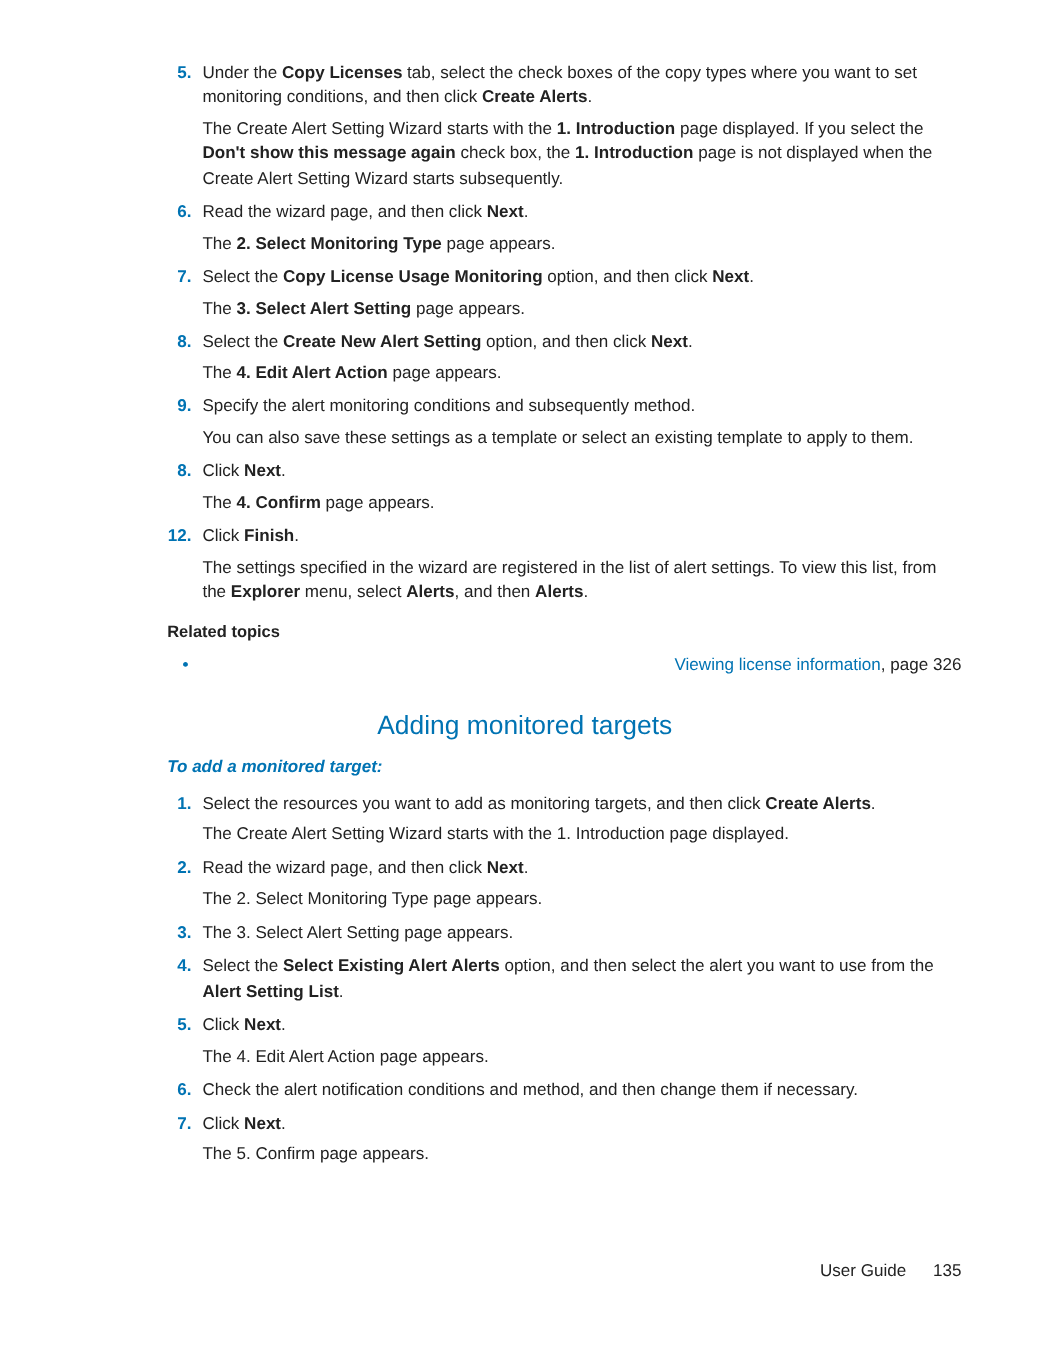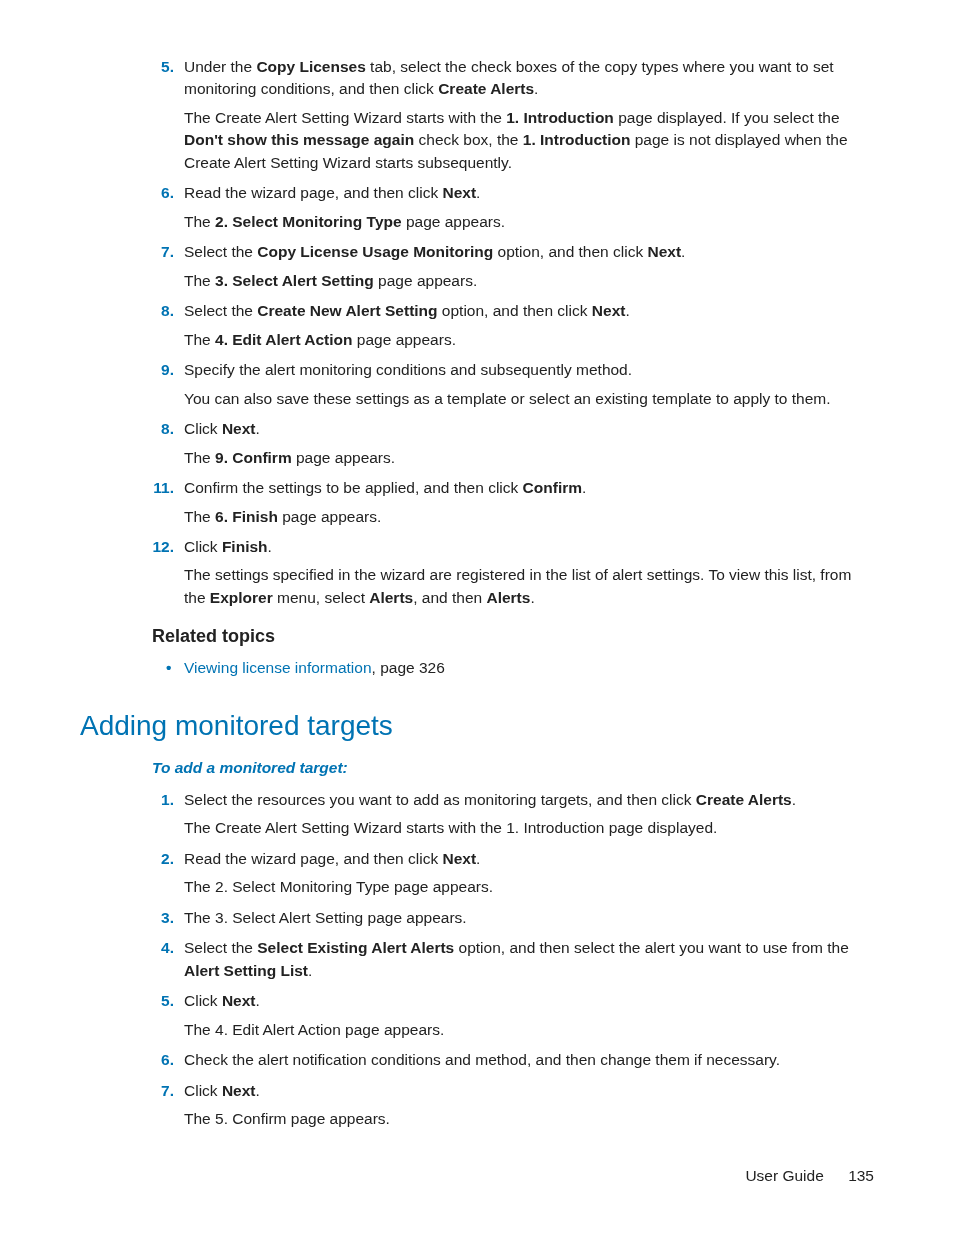--- a/index.html
+++ b/index.html
@@ -37,57 +37,59 @@
     color: #0073b3;
     font-weight: 700;
     font-size: 15.5px;
     text-align: right;
     width: 28px;
   }
   li p.step { margin: 0 0 6px 0; }
   li p.result { margin: 0 0 8px 0; }
   b, strong { font-weight: 700; color: #222; }
   h3.related {
-    font-size: 18px;
+    font-size: 15px;
     font-weight: 700;
     margin: 14px 0 8px 72px;
   }
   ul.related-list {
     list-style: none;
     margin: 0 0 24px 72px;
     padding: 0;
   }
   ul.related-list li {
     position: relative;
     padding-left: 32px;
+    text-align: right;
   }
   ul.related-list li::before {
     content: "•";
     position: absolute;
     left: 14px;
     color: #0073b3;
     font-weight: 700;
   }
   a.link { color: #0073b3; text-decoration: none; }
   h2.section {
-    font-size: 28px;
+    font-size: 24px;
     font-weight: 400;
     color: #0073b3;
     margin: 26px 0 10px 0;
+    text-align: center;
   }
   h3.procedure {
     font-size: 15.5px;
     font-weight: 700;
     color: #0073b3;
     margin: 0 0 10px 72px;
     font-style: italic;
   }
   .footer {
     position: absolute;
-    bottom: 48px;
+    bottom: 68px;
     right: 80px;
     font-size: 15.5px;
   }
   .footer .pg { margin-left: 20px; }
 </style>
 </head>
 <body>
 
 <div class="page">
 
@@ -113,26 +115,21 @@
         <p class="result">The <b>4. Edit Alert Action</b> page appears.</p>
       </li>
       <li>
         <span class="num">9.</span>
         <p class="step">Specify the alert monitoring conditions and subsequently method.</p>
         <p class="result">You can also save these settings as a template or select an existing template to apply to them.</p>
       </li>
       <li>
         <span class="num">8.</span>
         <p class="step">Click <b>Next</b>.</p>
-        <p class="result">The <b>9. Confirm</b> page appears.</p>
-      </li>
-      <li>
-        <span class="num">11.</span>
-        <p class="step">Confirm the settings to be applied, and then click <b>Confirm</b>.</p>
-        <p class="result">The <b>6. Finish</b> page appears.</p>
+        <p class="result">The <b>4. Confirm</b> page appears.</p>
       </li>
       <li>
         <span class="num">12.</span>
         <p class="step">Click <b>Finish</b>.</p>
         <p class="result">The settings specified in the wizard are registered in the list of alert settings. To view this list, from the <b>Explorer</b> menu, select <b>Alerts</b>, and then <b>Alerts</b>.</p>
       </li>
     </ol>
 
   <h3 class="related">Related topics</h3>
   <ul class="related-list">

